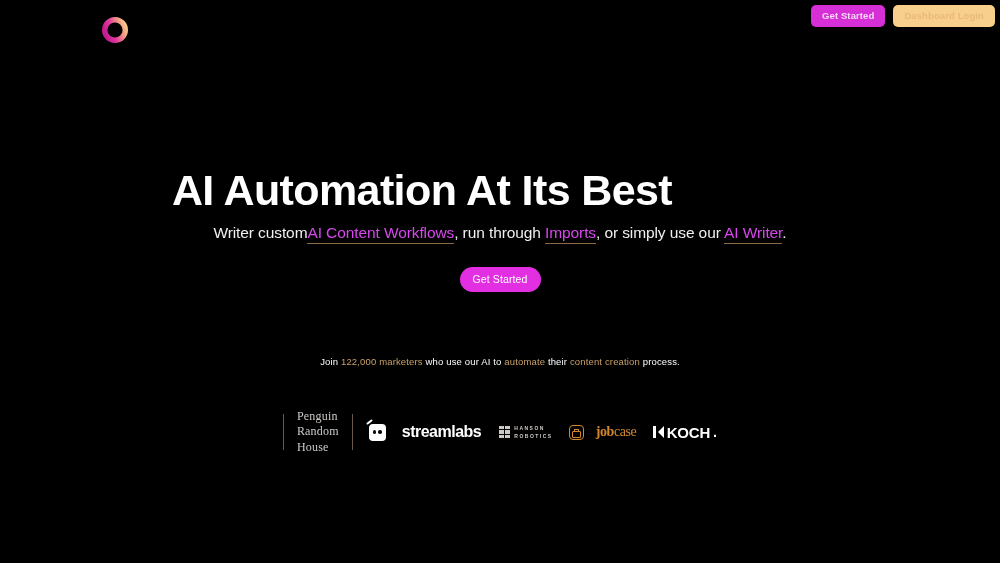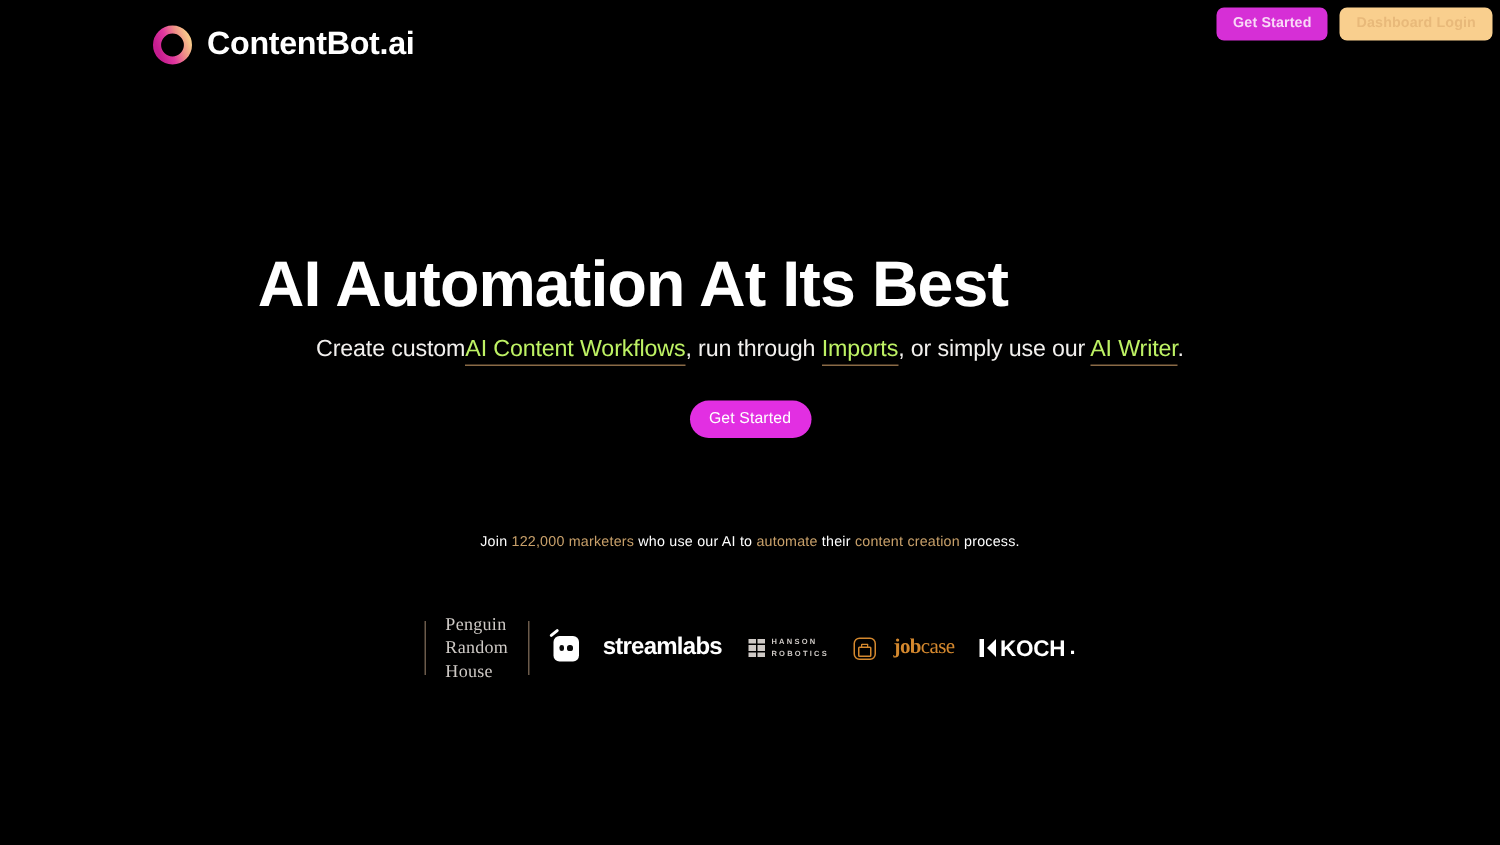--- a/index.html
+++ b/index.html
@@ -68,21 +68,21 @@
     position:absolute; top:168px; left:0; width:844px;
     font-size:43px; font-weight:700; color:#ffffff;
     letter-spacing:-0.6px; line-height:1.05;
   }
   .subhead {
     position:absolute; top:223px; left:0; width:1000px;
     font-size:15.5px; font-weight:400; color:#f2f0ee;
     letter-spacing:-0.1px; line-height:1.3;
   }
   .sub-link {
-    color:#bef264; text-decoration:none;
+    color:#d946ef; text-decoration:none;
     border-bottom:1.5px solid #8a6a46;
     padding-bottom:2px; cursor:pointer;
   }
 
   .cta-wrap {
     position:absolute; top:267px; left:0; width:1000px;
     display:flex; justify-content:center;
   }
   .btn-cta {
     background:#e22fe2; color:#ffffff; border:none;
@@ -213,36 +213,35 @@
             <linearGradient id="ringGrad" x1="0%" y1="60%" x2="100%" y2="20%">
               <stop offset="0%" stop-color="#c41d8f"></stop>
               <stop offset="35%" stop-color="#e0379f"></stop>
               <stop offset="70%" stop-color="#ef8f87"></stop>
               <stop offset="100%" stop-color="#f8c98a"></stop>
             </linearGradient>
           </defs>
           <circle cx="14" cy="14" r="10.3" fill="none" stroke="url(#ringGrad)" stroke-width="5.4"></circle>
         </svg>
       </span>
-      <span class="brand-name">ContentBot.ai</span>
     </a>
 
 
     <div class="header-actions">
       <button class="btn-hdr btn-get-started-hdr">Get Started</button>
       <button class="btn-hdr btn-dashboard">Dashboard Login</button>
     </div>
   </header>
 
   <section class="hero">
 
     <h1 class="headline">AI Automation At Its Best</h1>
 
     <p class="subhead">
-      <span>Create custom</span><a class="sub-link">AI Content Workflows</a><span>, run through </span><a class="sub-link">Imports</a><span>, or simply use our </span><a class="sub-link">AI Writer</a><span>.</span>
+      <span>Writer custom</span><a class="sub-link">AI Content Workflows</a><span>, run through </span><a class="sub-link">Imports</a><span>, or simply use our </span><a class="sub-link">AI Writer</a><span>.</span>
     </p>
 
     <div class="cta-wrap">
       <button class="btn-cta">Get Started</button>
     </div>
 
     <p class="social-proof">
       <span>Join </span><span class="hl">122,000 marketers</span><span> who use our AI to </span><span class="hl">automate</span><span> their </span><span class="hl">content creation</span><span> process.</span>
     </p>
   </section>

